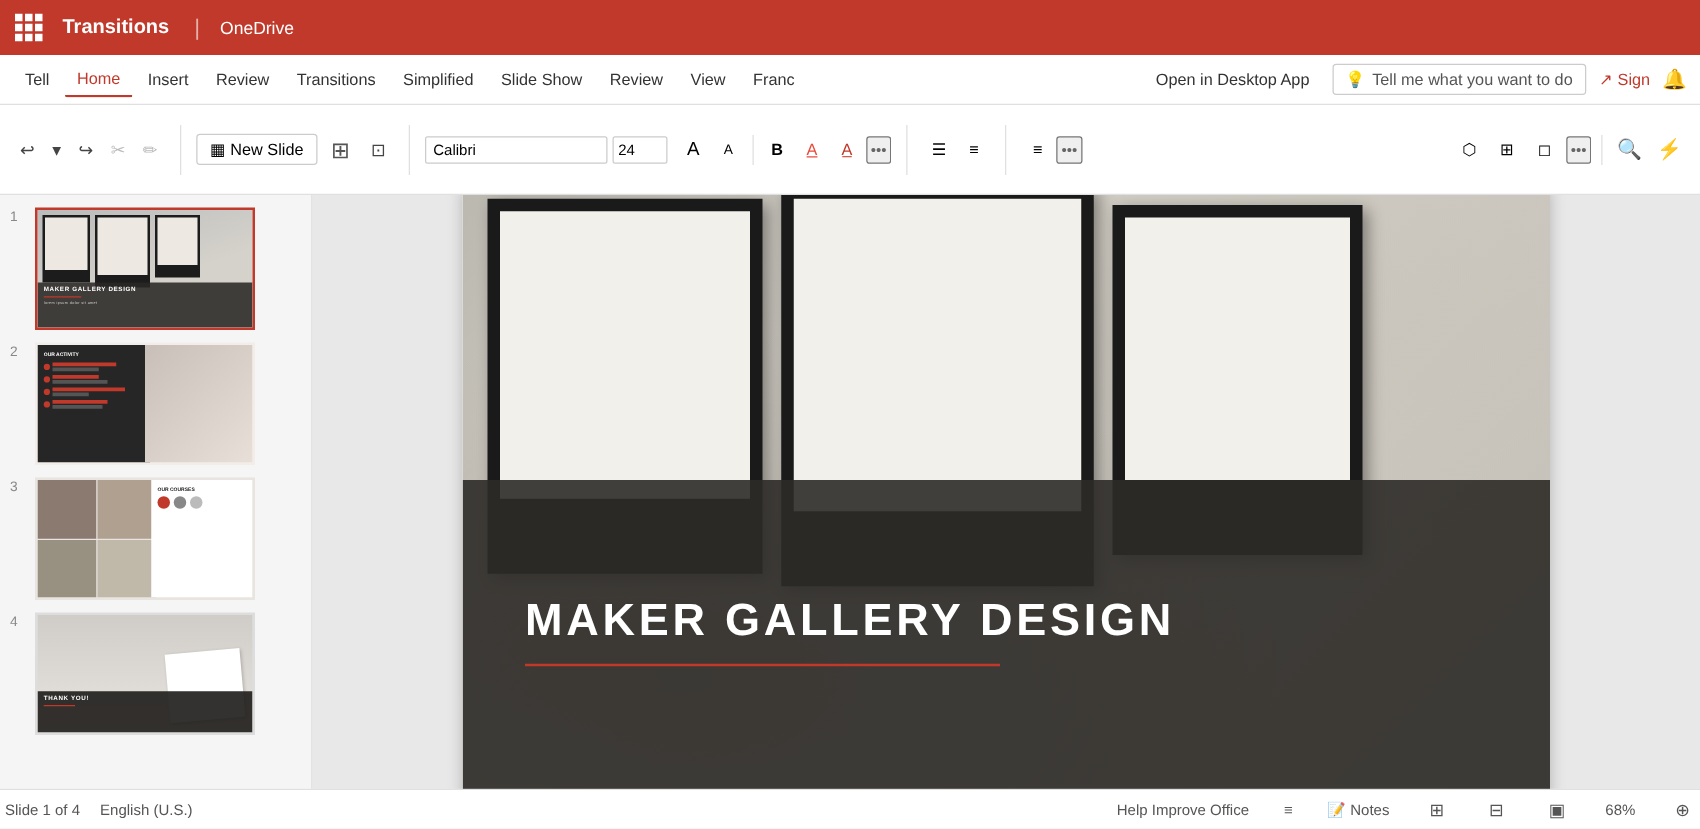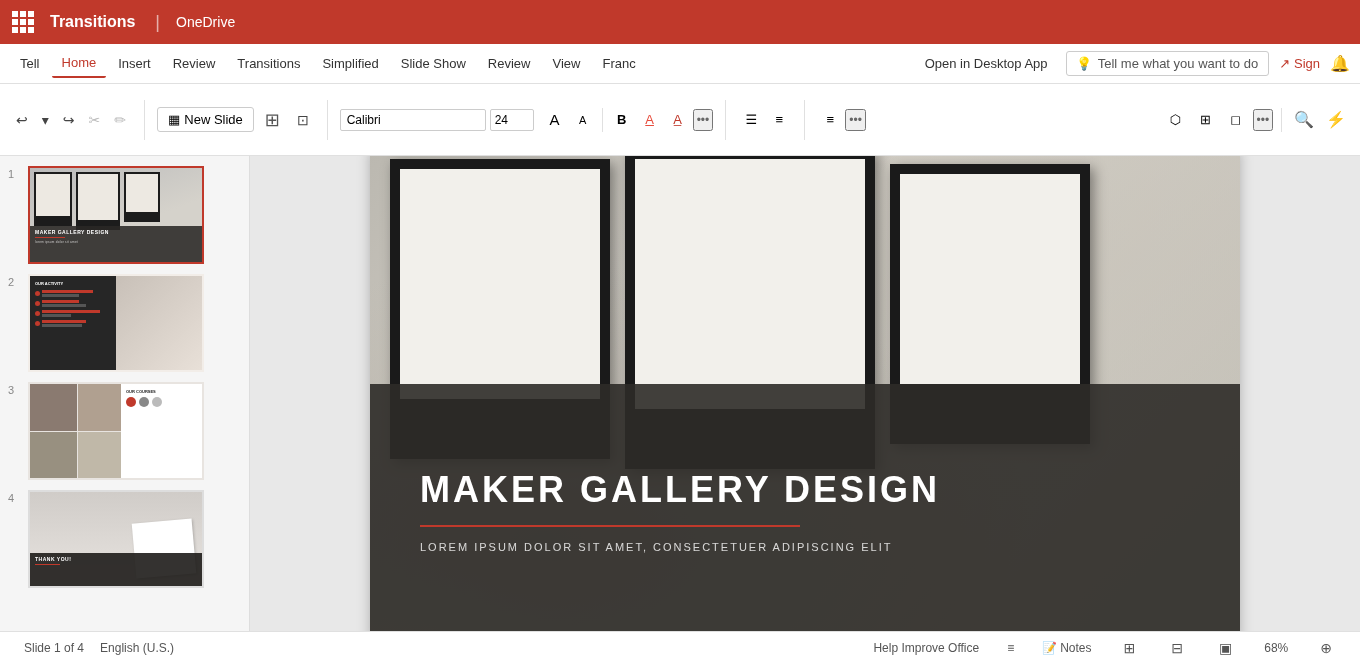--- a/index.html
+++ b/index.html
@@ -213,21 +213,21 @@
       text-transform: uppercase;
     }
 
     
     .status-bar {
       height: 32px;
       background: white;
       border-top: 1px solid #e0e0e0;
       display: flex;
       align-items: center;
-      padding: 0 24px;
+      padding: 0 4px;
       font-size: 12px;
       color: #555;
       gap: 16px;
     }
     .status-bar-right { margin-left: auto; display: flex; align-items: center; gap: 28px; }
     .zoom-level { font-size: 12px; color: #555; }
     .view-btn { font-size: 14px; cursor: pointer; padding: 2px 4px; color: #555; }
     .notes-btn { display: flex; align-items: center; gap: 3px; cursor: pointer; font-size: 12px; color: #555; }
 
     
@@ -498,21 +498,20 @@
             <div class="photo-frame-inner"></div>
           </div>
           <div class="photo-frame frame3">
             <div class="photo-frame-inner"></div>
           </div>
         </div>
 
         <div class="slide-overlay">
           <div class="slide-main-title">MAKER GALLERY DESIGN</div>
           <div class="slide-divider"></div>
-          <div class="slide-subtitle">LOREM IPSUM DOLOR SIT AMET, CONSECTETUER ADIPISCING ELIT</div>
         </div>
 
       </div>
     </div>
   </div>
 
 </div>
 
 <div class="status-bar">
   <span>Slide 1 of 4</span>

